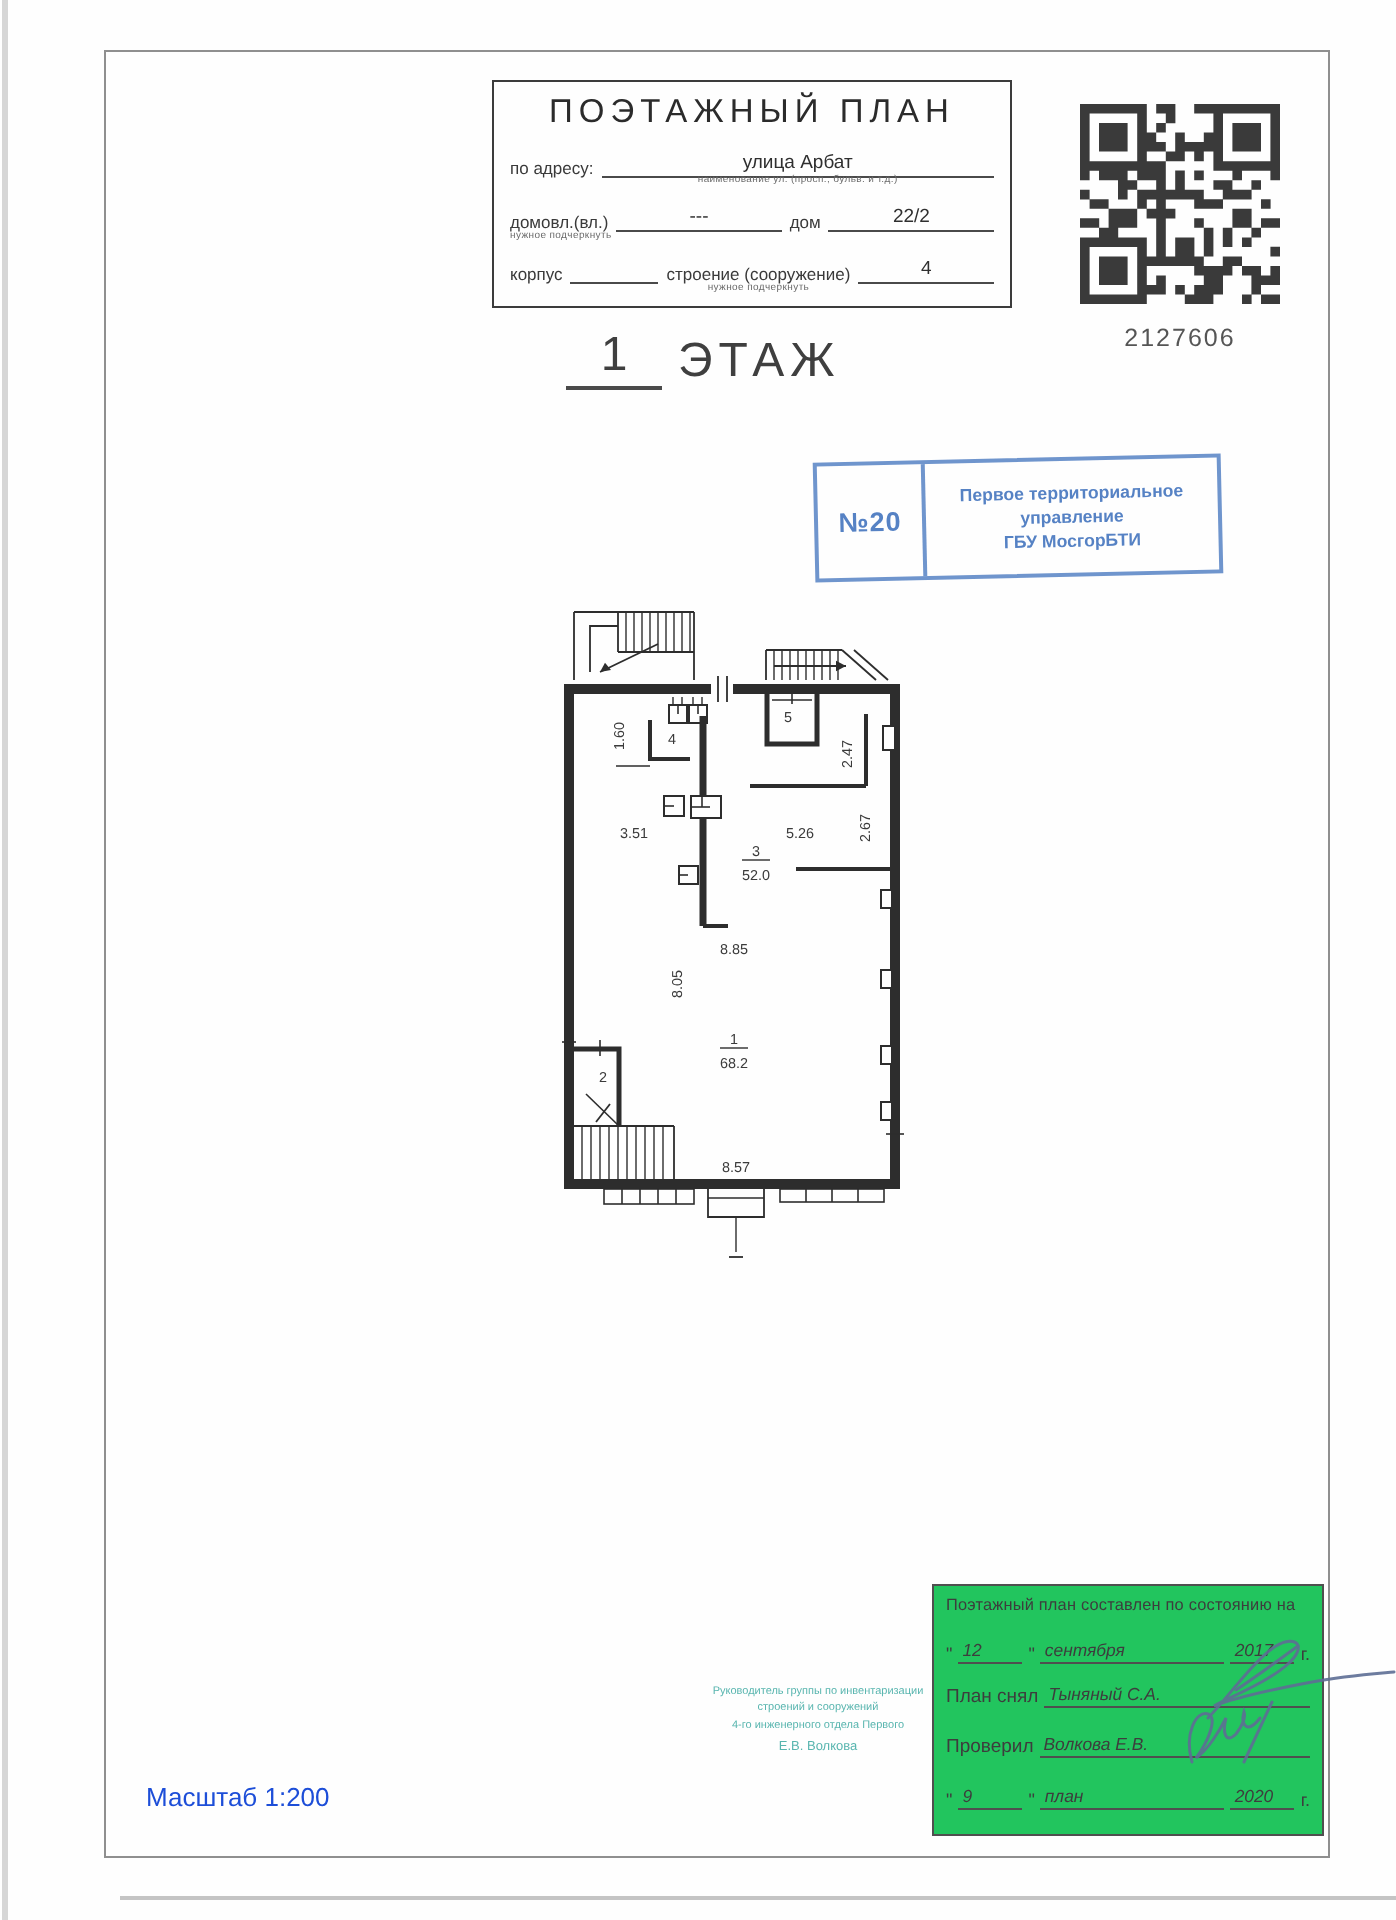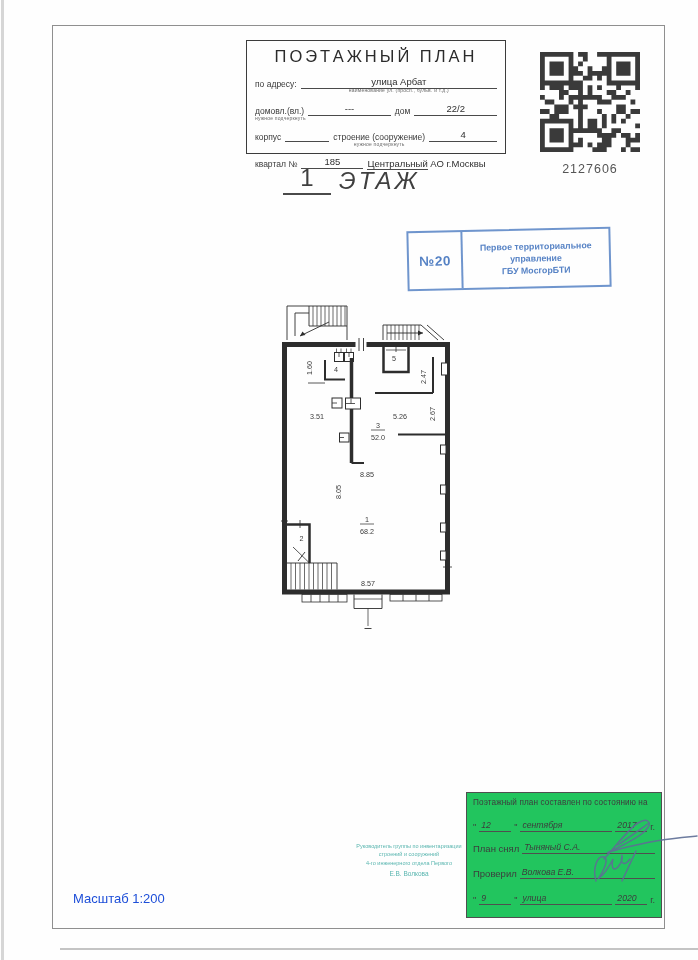--- a/index.html
+++ b/index.html
@@ -24,21 +24,21 @@
   .lblcap{position:relative;}
   .lblcap .cap{white-space:nowrap;}
   .w28{width:28px;} .w58{width:58px;} .w40{width:40px;}
   
   .qr{left:540px;top:52px;width:100px;height:100px;}
   .qr-number{left:538px;top:162px;width:104px;text-align:center;font-size:12.5px;color:#555;letter-spacing:1px;}
   
   .floor-title{left:283px;top:164px;font-size:24px;color:#3f3f3f;display:flex;align-items:flex-end;}
   .floor-num{display:inline-block;width:48px;text-align:center;border-bottom:2px solid #4a4a4a;
              padding-bottom:1px;margin-right:8px;}
-  .floor-word{letter-spacing:3px;font-style:italic;}
+  .floor-word{letter-spacing:3px;}
   
   .stamp{left:407px;top:229px;width:204px;height:60px;border:2.2px solid rgba(72,120,192,.85);
          display:flex;transform:rotate(-1.3deg);color:#4878c0;box-sizing:border-box;opacity:.92;}
   .stamp-left{width:52px;display:flex;align-items:center;justify-content:center;
               border-right:2px solid rgba(72,120,192,.85);font-size:13.5px;font-weight:bold;letter-spacing:.5px;}
   .stamp-right{flex:1;display:flex;flex-direction:column;align-items:center;justify-content:center;
                font-size:8.8px;font-weight:bold;line-height:1.4;text-align:center;}
   
   .plan{left:270px;top:295px;width:200px;height:345px;}
   .plan text{font-size:7.2px;fill:#3b3b3b;}
@@ -91,27 +91,20 @@
   <div class="hb-row r3">
     <span>корпус</span>
     <span class="uline w40"></span>
     <span class="lblcap">
       <span>строение (сооружение)</span>
       <span class="cap">нужное подчеркнуть</span>
     </span>
     <span class="uline grow">4</span>
   </div>
 
-  <div class="hb-row r4">
-    <span>квартал №</span>
-    <span class="uline w58">185</span>
-    <span style="font-size:9.5px;color:#2f2f2f;">
-      <span style="border-bottom:1px solid #4a4a4a;">Центральный</span><span> АО г.Москвы</span>
-    </span>
-  </div>
 </div>
 
 <div id="qr" class="abs qr"><svg viewBox="0 0 100 100" width="100" height="100">
       <path d="M38.1 0.0h4.8v4.8h-4.8zM42.9 0.0h4.8v4.8h-4.8zM57.1 0.0h4.8v4.8h-4.8zM61.9 0.0h4.8v4.8h-4.8zM42.9 4.8h4.8v4.8h-4.8zM38.1 9.5h4.8v4.8h-4.8zM33.3 14.3h4.8v4.8h-4.8zM47.6 14.3h4.8v4.8h-4.8zM61.9 14.3h4.8v4.8h-4.8zM33.3 19.0h4.8v4.8h-4.8zM38.1 19.0h4.8v4.8h-4.8zM47.6 19.0h4.8v4.8h-4.8zM52.4 19.0h4.8v4.8h-4.8zM57.1 19.0h4.8v4.8h-4.8zM61.9 19.0h4.8v4.8h-4.8zM42.9 23.8h4.8v4.8h-4.8zM47.6 23.8h4.8v4.8h-4.8zM57.1 23.8h4.8v4.8h-4.8zM33.3 28.6h4.8v4.8h-4.8zM38.1 28.6h4.8v4.8h-4.8zM0.0 33.3h4.8v4.8h-4.8zM9.5 33.3h4.8v4.8h-4.8zM14.3 33.3h4.8v4.8h-4.8zM19.0 33.3h4.8v4.8h-4.8zM28.6 33.3h4.8v4.8h-4.8zM33.3 33.3h4.8v4.8h-4.8zM38.1 33.3h4.8v4.8h-4.8zM47.6 33.3h4.8v4.8h-4.8zM57.1 33.3h4.8v4.8h-4.8zM76.2 33.3h4.8v4.8h-4.8zM95.2 33.3h4.8v4.8h-4.8zM19.0 38.1h4.8v4.8h-4.8zM23.8 38.1h4.8v4.8h-4.8zM38.1 38.1h4.8v4.8h-4.8zM47.6 38.1h4.8v4.8h-4.8zM66.7 38.1h4.8v4.8h-4.8zM71.4 38.1h4.8v4.8h-4.8zM85.7 38.1h4.8v4.8h-4.8zM0.0 42.9h4.8v4.8h-4.8zM19.0 42.9h4.8v4.8h-4.8zM28.6 42.9h4.8v4.8h-4.8zM33.3 42.9h4.8v4.8h-4.8zM38.1 42.9h4.8v4.8h-4.8zM42.9 42.9h4.8v4.8h-4.8zM47.6 42.9h4.8v4.8h-4.8zM52.4 42.9h4.8v4.8h-4.8zM57.1 42.9h4.8v4.8h-4.8zM71.4 42.9h4.8v4.8h-4.8zM76.2 42.9h4.8v4.8h-4.8zM81.0 42.9h4.8v4.8h-4.8zM4.8 47.6h4.8v4.8h-4.8zM9.5 47.6h4.8v4.8h-4.8zM28.6 47.6h4.8v4.8h-4.8zM38.1 47.6h4.8v4.8h-4.8zM57.1 47.6h4.8v4.8h-4.8zM61.9 47.6h4.8v4.8h-4.8zM66.7 47.6h4.8v4.8h-4.8zM90.5 47.6h4.8v4.8h-4.8zM14.3 52.4h4.8v4.8h-4.8zM19.0 52.4h4.8v4.8h-4.8zM23.8 52.4h4.8v4.8h-4.8zM33.3 52.4h4.8v4.8h-4.8zM38.1 52.4h4.8v4.8h-4.8zM42.9 52.4h4.8v4.8h-4.8zM76.2 52.4h4.8v4.8h-4.8zM81.0 52.4h4.8v4.8h-4.8zM0.0 57.1h4.8v4.8h-4.8zM4.8 57.1h4.8v4.8h-4.8zM14.3 57.1h4.8v4.8h-4.8zM19.0 57.1h4.8v4.8h-4.8zM23.8 57.1h4.8v4.8h-4.8zM38.1 57.1h4.8v4.8h-4.8zM57.1 57.1h4.8v4.8h-4.8zM76.2 57.1h4.8v4.8h-4.8zM81.0 57.1h4.8v4.8h-4.8zM90.5 57.1h4.8v4.8h-4.8zM95.2 57.1h4.8v4.8h-4.8zM9.5 61.9h4.8v4.8h-4.8zM14.3 61.9h4.8v4.8h-4.8zM38.1 61.9h4.8v4.8h-4.8zM61.9 61.9h4.8v4.8h-4.8zM71.4 61.9h4.8v4.8h-4.8zM85.7 61.9h4.8v4.8h-4.8zM38.1 66.7h4.8v4.8h-4.8zM47.6 66.7h4.8v4.8h-4.8zM52.4 66.7h4.8v4.8h-4.8zM61.9 66.7h4.8v4.8h-4.8zM71.4 66.7h4.8v4.8h-4.8zM81.0 66.7h4.8v4.8h-4.8zM38.1 71.4h4.8v4.8h-4.8zM47.6 71.4h4.8v4.8h-4.8zM52.4 71.4h4.8v4.8h-4.8zM61.9 71.4h4.8v4.8h-4.8zM95.2 71.4h4.8v4.8h-4.8zM33.3 76.2h4.8v4.8h-4.8zM38.1 76.2h4.8v4.8h-4.8zM42.9 76.2h4.8v4.8h-4.8zM47.6 76.2h4.8v4.8h-4.8zM52.4 76.2h4.8v4.8h-4.8zM57.1 76.2h4.8v4.8h-4.8zM71.4 76.2h4.8v4.8h-4.8zM76.2 76.2h4.8v4.8h-4.8zM57.1 81.0h4.8v4.8h-4.8zM61.9 81.0h4.8v4.8h-4.8zM66.7 81.0h4.8v4.8h-4.8zM71.4 81.0h4.8v4.8h-4.8zM81.0 81.0h4.8v4.8h-4.8zM85.7 81.0h4.8v4.8h-4.8zM95.2 81.0h4.8v4.8h-4.8zM38.1 85.7h4.8v4.8h-4.8zM61.9 85.7h4.8v4.8h-4.8zM66.7 85.7h4.8v4.8h-4.8zM85.7 85.7h4.8v4.8h-4.8zM90.5 85.7h4.8v4.8h-4.8zM95.2 85.7h4.8v4.8h-4.8zM33.3 90.5h4.8v4.8h-4.8zM38.1 90.5h4.8v4.8h-4.8zM47.6 90.5h4.8v4.8h-4.8zM57.1 90.5h4.8v4.8h-4.8zM61.9 90.5h4.8v4.8h-4.8zM66.7 90.5h4.8v4.8h-4.8zM85.7 90.5h4.8v4.8h-4.8zM52.4 95.2h4.8v4.8h-4.8zM57.1 95.2h4.8v4.8h-4.8zM61.9 95.2h4.8v4.8h-4.8zM81.0 95.2h4.8v4.8h-4.8zM90.5 95.2h4.8v4.8h-4.8zM95.2 95.2h4.8v4.8h-4.8zM0.0 0.0h33.3v4.8h-33.3zM0.0 28.6h33.3v4.8h-33.3zM0.0 0.0h4.8v33.3h-4.8zM28.6 0.0h4.8v33.3h-4.8zM9.5 9.5h14.3v14.3h-14.3zM66.7 0.0h33.3v4.8h-33.3zM66.7 28.6h33.3v4.8h-33.3zM66.7 0.0h4.8v33.3h-4.8zM95.2 0.0h4.8v33.3h-4.8zM76.2 9.5h14.3v14.3h-14.3zM0.0 66.7h33.3v4.8h-33.3zM0.0 95.2h33.3v4.8h-33.3zM0.0 66.7h4.8v33.3h-4.8zM28.6 66.7h4.8v33.3h-4.8zM9.5 76.2h14.3v14.3h-14.3z" fill="#3a3a3a"></path>
     </svg></div>
 <div class="abs qr-number">2127606</div>
 
 <div class="abs floor-title">
   <span class="floor-num">1</span>
   <span class="floor-word">ЭТАЖ</span>
@@ -297,21 +290,21 @@
     <span class="bt-u grow">Тыняный С.А.</span>
   </div>
   <div class="bt-row bt-line2">
     <span>Проверил</span>
     <span class="bt-u grow">Волкова Е.В.</span>
   </div>
   <div class="bt-row bt-date2">
     <span>"</span>
     <span class="bt-u w28">9</span>
     <span>"</span>
-    <span class="bt-u grow">улица</span>
+    <span class="bt-u grow">план</span>
     <span class="bt-u w28">2020</span>
     <span>г.</span>
   </div>
 </div>
 
 <svg class="abs sig-svg" viewBox="0 0 138 110">
   <g fill="none" stroke="#5e6e95" stroke-width="1.5" stroke-linecap="round" opacity="0.9">
     <path d="M44,64 C52,56 68,34 78,28 C88,22 94,28 84,37 C74,46 56,53 47,58 C60,53 80,49 96,46 C112,43 126,42 137,41"></path>
     <path d="M58,50 C70,42 82,33 89,28"></path>
     <path d="M36,86 C32,72 38,60 44,62 C49,64 44,76 38,84 C44,80 50,70 53,64 C51,72 53,77 58,72 C61,68 63,64 62,61 C60,68 64,72 70,64"></path>

